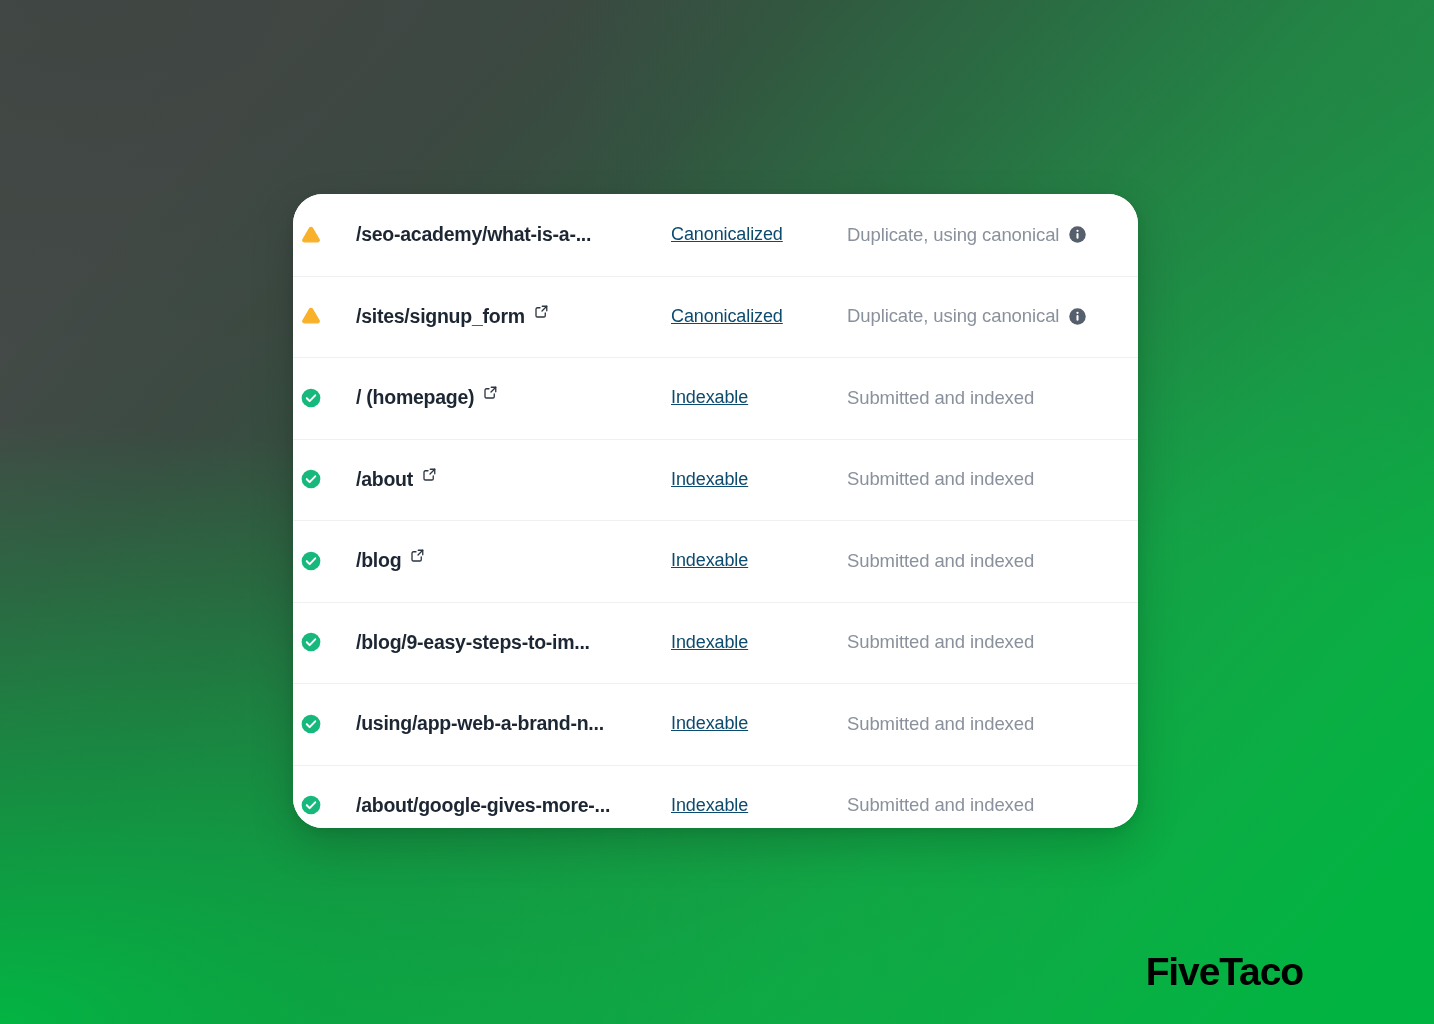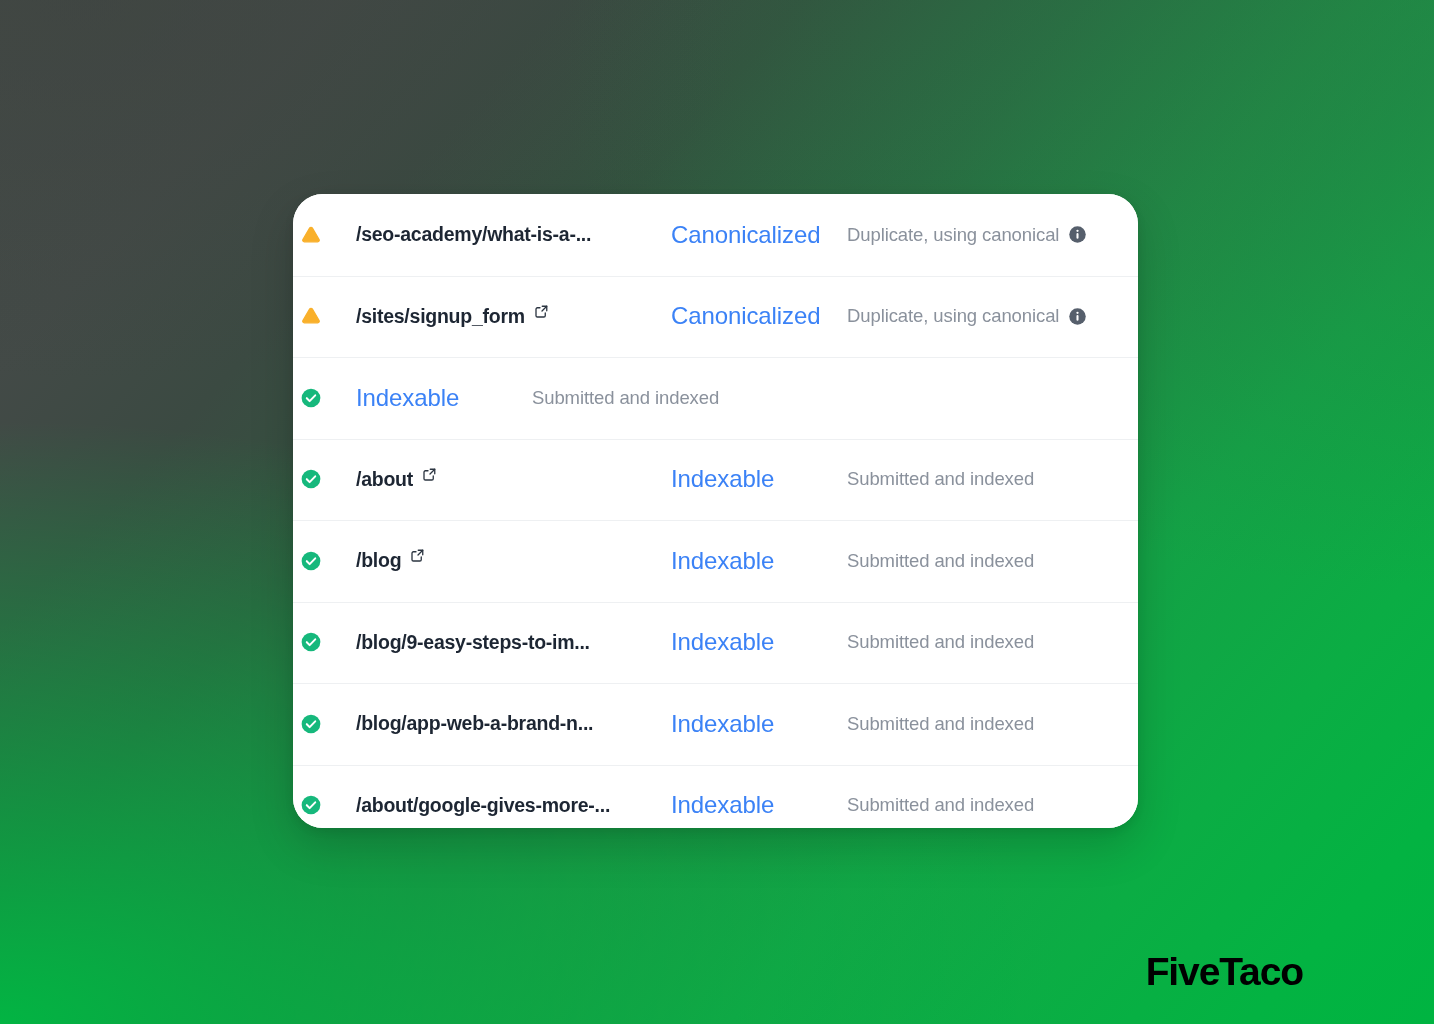--- a/index.html
+++ b/index.html
@@ -113,25 +113,26 @@
     top: -5px;
     flex: 0 0 auto;
   }
 
   
   .cell-indexability {
     width: 176px;
     min-width: 176px;
   }
   .indexability-text {
-    font-size: 24px;
+    font-size: 18px;
     font-weight: 400;
-    color: #3b82f6;
+    color: #0c4a6e;
     letter-spacing: -0.1px;
     white-space: nowrap;
+    text-decoration: underline;
   }
 
   
   .cell-coverage {
     flex: 1;
     display: flex;
     align-items: center;
     gap: 9px;
   }
   .coverage-text {
@@ -219,20 +220,30 @@
       </div>
       <div class="table-row">
         <div class="cell-status-icon">
           <span class="icon-wrap">
             <svg width="22" height="22" viewBox="0 0 24 24" aria-hidden="true">
               <circle cx="12" cy="12" r="10.2" fill="#16b87c"></circle>
               <path d="M7.4 12.2l3.1 3.2 6.1-6.3" fill="none" stroke="#ffffff" stroke-width="2.2" stroke-linecap="round" stroke-linejoin="round"></path>
             </svg>
           </span>
         </div>
+        <div class="cell-url">
+          <span class="url-text">/ (homepage)</span>
+          <span class="extlink">
+            <svg width="15" height="15" viewBox="0 0 24 24" aria-hidden="true">
+              <path d="M13.2 3.6h7.2v7.2" fill="none" stroke="#2b3440" stroke-width="2.1" stroke-linecap="round" stroke-linejoin="round"></path>
+              <path d="M20.4 3.6l-7.6 7.6" fill="none" stroke="#2b3440" stroke-width="2.1" stroke-linecap="round"></path>
+              <path d="M18 14.4v4.2a2.2 2.2 0 0 1-2.2 2.2H5.4a2.2 2.2 0 0 1-2.2-2.2V8.2A2.2 2.2 0 0 1 5.4 6h4.2" fill="none" stroke="#2b3440" stroke-width="2.1" stroke-linecap="round" stroke-linejoin="round"></path>
+            </svg>
+          </span>
+        </div>
         <div class="cell-indexability"><span class="indexability-text">Indexable</span></div>
         <div class="cell-coverage">
           <span class="coverage-text">Submitted and indexed</span>
         </div>
       </div>
       <div class="table-row">
         <div class="cell-status-icon">
           <span class="icon-wrap">
             <svg width="22" height="22" viewBox="0 0 24 24" aria-hidden="true">
               <circle cx="12" cy="12" r="10.2" fill="#16b87c"></circle>
@@ -299,21 +310,21 @@
       <div class="table-row">
         <div class="cell-status-icon">
           <span class="icon-wrap">
             <svg width="22" height="22" viewBox="0 0 24 24" aria-hidden="true">
               <circle cx="12" cy="12" r="10.2" fill="#16b87c"></circle>
               <path d="M7.4 12.2l3.1 3.2 6.1-6.3" fill="none" stroke="#ffffff" stroke-width="2.2" stroke-linecap="round" stroke-linejoin="round"></path>
             </svg>
           </span>
         </div>
         <div class="cell-url">
-          <span class="url-text">/blog/app-web-a-brand-n...</span>
+          <span class="url-text">/using/app-web-a-brand-n...</span>
         </div>
         <div class="cell-indexability"><span class="indexability-text">Indexable</span></div>
         <div class="cell-coverage">
           <span class="coverage-text">Submitted and indexed</span>
         </div>
       </div>
       <div class="table-row">
         <div class="cell-status-icon">
           <span class="icon-wrap">
             <svg width="22" height="22" viewBox="0 0 24 24" aria-hidden="true">

